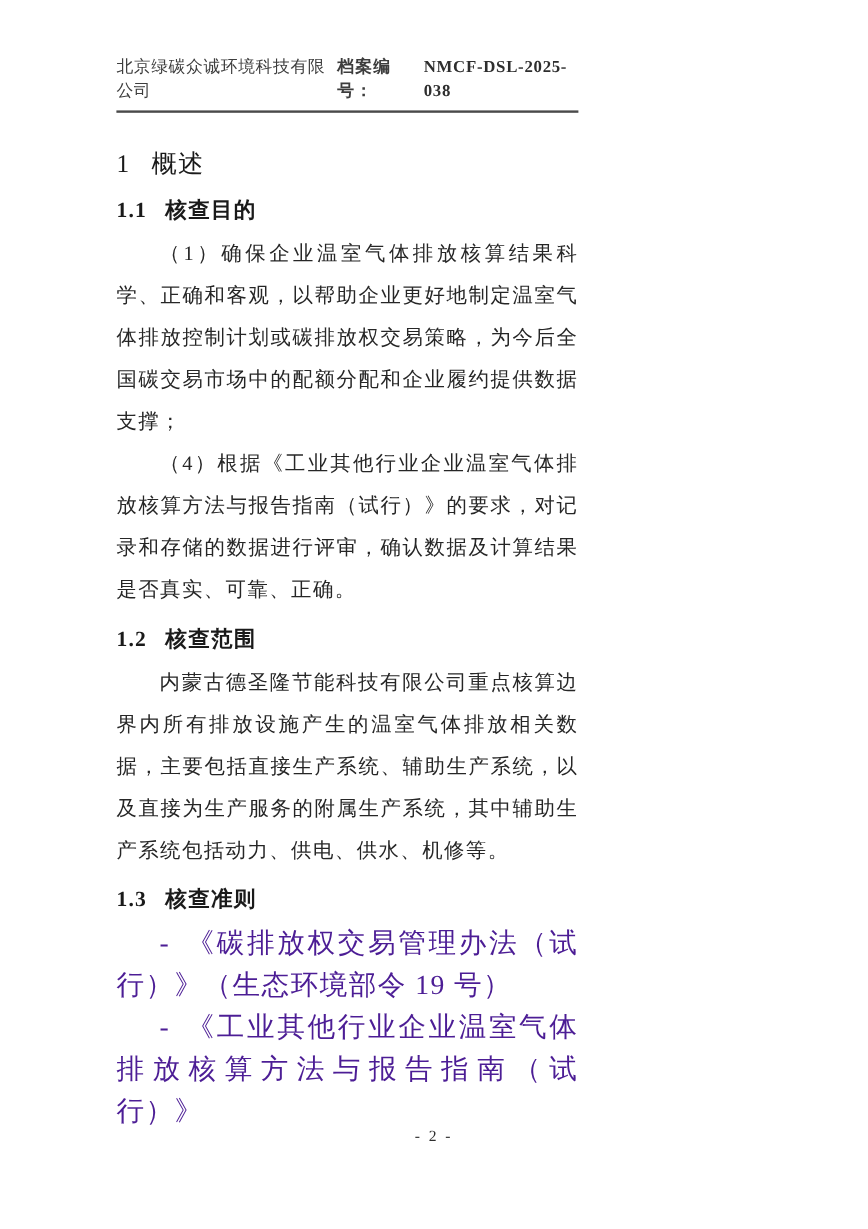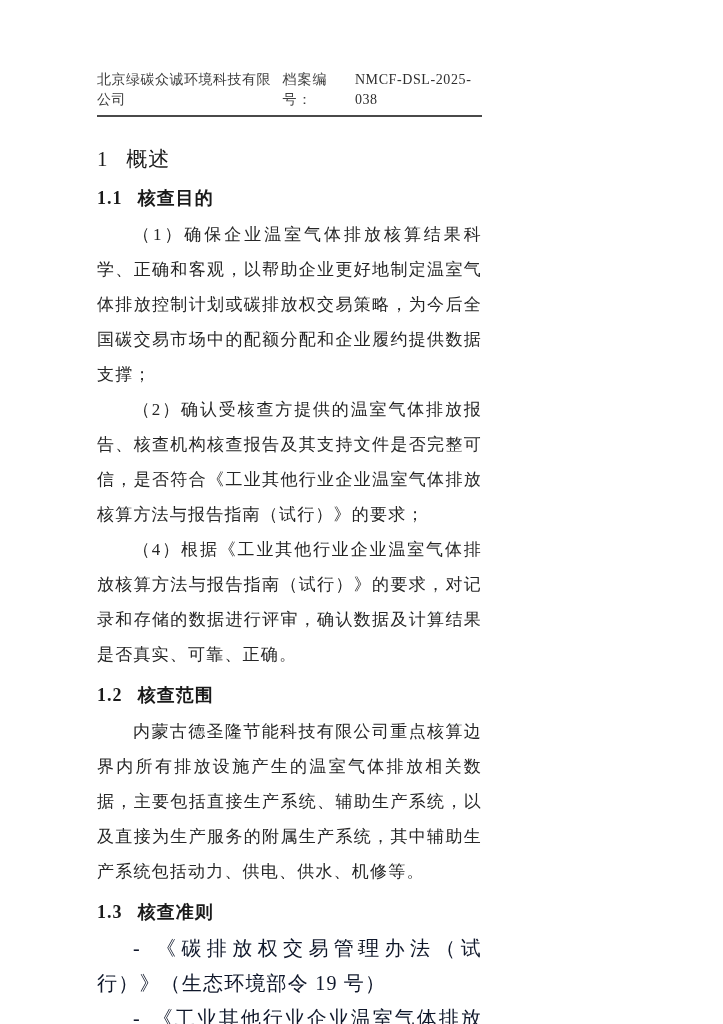--- a/index.html
+++ b/index.html
@@ -12,39 +12,40 @@
   body {
     font-family: "Liberation Serif", "DejaVu Serif", serif;
     color: #262626;
   }
 
   .page {
     position: relative;
     width: 580px;
     height: 1024px;
     background: #ffffff;
-    padding: 70px 98px 0 97px;
+    padding: 47px 98px 0 97px;
     overflow: hidden;
   }
 
   
   .doc-header {
     display: flex;
     justify-content: space-between;
     align-items: flex-end;
     font-size: 14px;
     line-height: 20px;
     letter-spacing: 0.5px;
     color: #3d3d3d;
     border-bottom: 2px solid #4a4a4a;
     padding-bottom: 5px;
   }
   .doc-header .archive {
     display: flex;
     align-items: flex-end;
+    font-weight: bold;
   }
   .doc-header .archive-label {
     letter-spacing: 1px;
   }
   .doc-header .archive-number {
     margin-left: 4px;
     letter-spacing: 0.6px;
     color: #2e2e2e;
   }
 
@@ -73,26 +74,26 @@
   p.body-text {
     font-size: 17px;
     line-height: 35px;
     letter-spacing: 1.2px;
     text-align: justify;
     text-indent: 36px;
     color: #262626;
   }
 
   p.list-item {
-    font-size: 20px;
+    font-size: 23px;
     line-height: 35px;
     letter-spacing: 1.2px;
     text-align: justify;
     text-indent: 36px;
-    color: #0f172a;
+    color: #4c1d95;
   }
   p.list-item .dash {
     margin-right: 0.55em;
   }
 
   
   .doc-footer {
     position: absolute;
     left: 0;
     top: 938px;
@@ -118,21 +119,20 @@
   </div>
 
   <h1 class="chapter">
     <span class="num">1</span><span class="title">概述</span>
   </h1>
 
   <h2 class="section">
     <span class="num">1.1</span><span class="title">核查目的</span>
   </h2>
   <p class="body-text">（1）确保企业温室气体排放核算结果科学、正确和客观，以帮助企业更好地制定温室气体排放控制计划或碳排放权交易策略，为今后全国碳交易市场中的配额分配和企业履约提供数据支撑；</p>
-  <p class="body-text">（2）确认受核查方提供的温室气体排放报告、核查机构核查报告及其支持文件是否完整可信，是否符合《工业其他行业企业温室气体排放核算方法与报告指南（试行）》的要求；</p>
   <p class="body-text">（4）根据《工业其他行业企业温室气体排放核算方法与报告指南（试行）》的要求，对记录和存储的数据进行评审，确认数据及计算结果是否真实、可靠、正确。</p>
 
   <h2 class="section">
     <span class="num">1.2</span><span class="title">核查范围</span>
   </h2>
   <p class="body-text">内蒙古德圣隆节能科技有限公司重点核算边界内所有排放设施产生的温室气体排放相关数据，主要包括直接生产系统、辅助生产系统，以及直接为生产服务的附属生产系统，其中辅助生产系统包括动力、供电、供水、机修等。</p>
 
   <h2 class="section">
     <span class="num">1.3</span><span class="title">核查准则</span>
   </h2>

